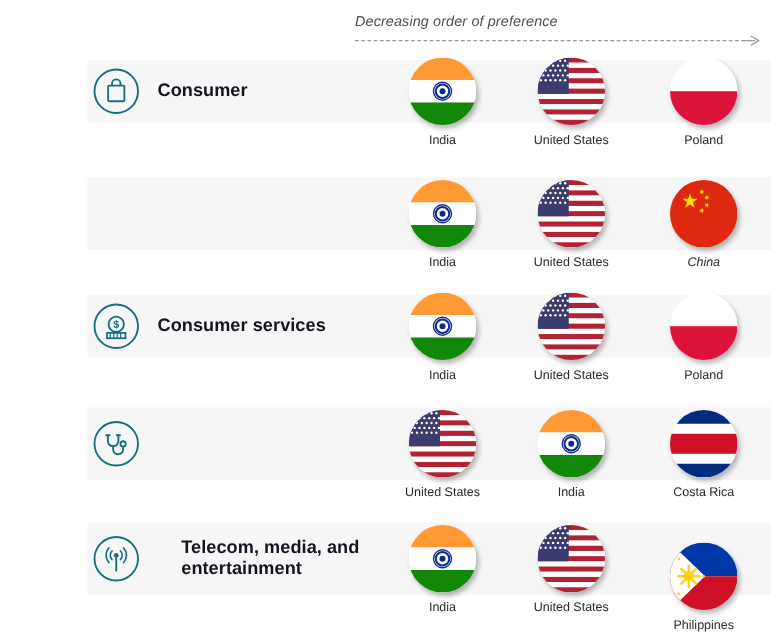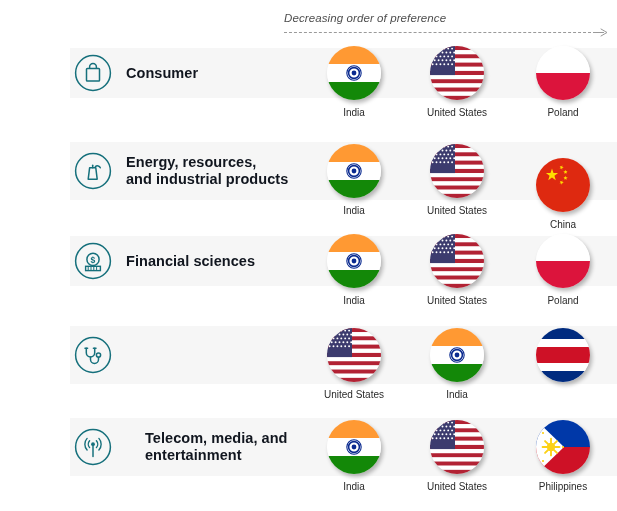--- a/index.html
+++ b/index.html
@@ -199,30 +199,20 @@
           <svg width="54" height="54" viewBox="0 0 54 54">
             <rect width="54" height="27" y="0" fill="#ffffff"></rect>
             <rect width="54" height="27" y="27" fill="#dc143c"></rect>
           </svg>
         </div>
         <div class="country-name">Poland</div>
       </div>
     </div>
     <div class="row" style="top: 142px; height: 80px;">
       <div class="row-band" style="top: 0px; height: 58px; background: rgb(246, 246, 246);"></div>
-      <div class="row-label-wrap" style="height: 58px;">
-        <span class="sector-icon"><svg viewBox="0 0 38 38" width="38" height="38">
-            <circle cx="19" cy="19" r="17.4" fill="none" stroke="#16707c" stroke-width="1.5"></circle>
-            <path d="M14.2 27.2 L15.6 15.8 h6.2 l1.4 11.4 z" fill="none" stroke="#16707c" stroke-width="1.5" stroke-linejoin="round"></path>
-            <path d="M21.4 14.6 a3.1 3.1 0 0 1 4.9 1.2" fill="none" stroke="#16707c" stroke-width="1.5" stroke-linecap="round"></path>
-            <path d="M18.7 15.8 v-2.6" fill="none" stroke="#16707c" stroke-width="1.5" stroke-linecap="round"></path>
-          </svg></span>
-        <span class="sector-name">Energy, resources,
-and industrial products</span>
-      </div>
       <div class="flag-cell" style="left: 259px; top: 2px;">
         <div class="flag-circle">
           <svg width="54" height="54" viewBox="0 0 54 54">
             <rect width="54" height="18" y="0" fill="#ff9933"></rect>
             <rect width="54" height="18" y="18" fill="#ffffff"></rect>
             <rect width="54" height="18" y="36" fill="#138808"></rect>
             <circle cx="27" cy="27" r="7.2" fill="#ffffff" stroke="#0a2a8f" stroke-width="1.1"></circle>
             <circle cx="27" cy="27" r="5.4" fill="none" stroke="#0a2a8f" stroke-width="1.6"></circle>
             <circle cx="27" cy="27" r="2.4" fill="#0a2a8f"></circle>
           </svg>
@@ -273,21 +263,21 @@
             <circle cx="2.6" cy="18.2" r="0.95" fill="#ffffff"></circle>
             <circle cx="6.5" cy="18.2" r="0.95" fill="#ffffff"></circle>
             <circle cx="10.4" cy="18.2" r="0.95" fill="#ffffff"></circle>
             <circle cx="14.299999999999999" cy="18.2" r="0.95" fill="#ffffff"></circle>
             <circle cx="18.2" cy="18.2" r="0.95" fill="#ffffff"></circle>
             <circle cx="22.1" cy="18.2" r="0.95" fill="#ffffff"></circle>
           </svg>
         </div>
         <div class="country-name">United States</div>
       </div>
-      <div class="flag-cell" style="left: 468px; top: 16px;">
+      <div class="flag-cell" style="left: 468px; top: 2px; font-style: italic;">
         <div class="flag-circle">
           <svg width="54" height="54" viewBox="0 0 54 54">
             <rect width="54" height="54" fill="#de2910"></rect>
             <path d="M16,10.6L17.504730245868732,14.928916494400134L22.086761704288982,15.022291236000337L18.434704681715594,17.791083505599865L19.761825614671828,22.177708763999664L16,19.560000000000002L12.238174385328172,22.177708763999664L13.565295318284406,17.791083505599865L9.913238295711018,15.022291236000335L14.495269754131268,14.928916494400134Z" fill="#ffde00"></path>
             <path d="M26.286646329649038,7.338706972192411L26.26271456675064,8.985542528806914L27.79859890214392,9.580268842415752L26.224969893318185,10.066408557299605L26.133965918379097,11.710901900658133L25.185341468140386,10.364517211123037L23.593213583123404,10.786143677982718L24.58056043914243,9.4678924630337L23.68757526670454,8.083978606750987L25.246413632648363,8.615639239736746Z" fill="#ffde00"></path>
             <path d="M29.10060919136606,11.734942168071921L29.903301455045952,13.173109477404767L31.53077946357553,12.920215405592451L30.411046623242246,14.12803925288326L31.154481540778896,15.597714252055694L29.659756323453575,14.906023132771232L28.491746362385122,16.067226306488084L28.68768821456979,14.43191383776302L27.222383441894387,13.67990186779185L28.83820738368844,13.360914299177722Z" fill="#ffde00"></path>
             <path d="M29.89939080863394,17.73494216807192L30.16179261631156,19.360914299177722L31.777616558105613,19.67990186779185L30.312311785430214,20.43191383776302L30.508253637614878,22.067226306488084L29.340243676546425,20.90602313277123L27.845518459221104,21.59771425205569L28.588953376757754,20.128039252883262L27.46922053642447,18.92021540559245L29.096698544954048,19.173109477404765Z" fill="#ffde00"></path>
             <path d="M26.47202200200361,22.415492089815707L26.304650130568245,24.05397514937337L27.78285614877504,24.78029948983184L26.172845405489635,25.1274384912575L25.938860689366052,26.75774252192963L25.111191199198558,25.333803164073718L23.48837467357939,25.615062126566574L24.586857540489984,24.387880204067265L23.817886486275906,22.931403771856253L25.32445572425358,23.59690299122815Z" fill="#ffde00"></path>
           </svg>
         </div>
@@ -297,21 +287,21 @@
     <div class="row" style="top: 236px; height: 72px;">
       <div class="row-band" style="top: 0px; height: 50px; background: rgb(246, 246, 246);"></div>
       <div class="row-label-wrap" style="height: 50px;">
         <span class="sector-icon"><svg viewBox="0 0 38 38" width="38" height="38">
             <circle cx="19" cy="19" r="17.4" fill="none" stroke="#16707c" stroke-width="1.5"></circle>
             <circle cx="19" cy="17.4" r="6.1" fill="none" stroke="#16707c" stroke-width="1.5"></circle>
             <text x="19" y="20.5" font-family="Liberation Sans, sans-serif" font-size="8.6" font-weight="bold" fill="#16707c" text-anchor="middle">$</text>
             <rect x="11.6" y="24.3" width="14.8" height="4.3" fill="none" stroke="#16707c" stroke-width="1.4"></rect>
             <path d="M14.2 24.3 v4.3 M17 24.3 v4.3 M19.8 24.3 v4.3 M22.6 24.3 v4.3" stroke="#16707c" stroke-width="1"></path>
           </svg></span>
-        <span class="sector-name">Financial sciences</span>
+        <span class="sector-name">Consumer services</span>
       </div>
       <div class="flag-cell" style="left: 259px; top: -2px;">
         <div class="flag-circle">
           <svg width="54" height="54" viewBox="0 0 54 54">
             <rect width="54" height="18" y="0" fill="#ff9933"></rect>
             <rect width="54" height="18" y="18" fill="#ffffff"></rect>
             <rect width="54" height="18" y="36" fill="#138808"></rect>
             <circle cx="27" cy="27" r="7.2" fill="#ffffff" stroke="#0a2a8f" stroke-width="1.1"></circle>
             <circle cx="27" cy="27" r="5.4" fill="none" stroke="#0a2a8f" stroke-width="1.6"></circle>
             <circle cx="27" cy="27" r="2.4" fill="#0a2a8f"></circle>
@@ -457,20 +447,21 @@
       </div>
       <div class="flag-cell" style="left: 468px; top: 2px;">
         <div class="flag-circle">
           <svg width="54" height="54" viewBox="0 0 54 54">
             <rect width="54" height="54" fill="#ffffff"></rect>
             <rect width="54" height="11" y="0" fill="#002b7f"></rect>
             <rect width="54" height="16" y="19" fill="#ce1126"></rect>
             <rect width="54" height="11" y="43" fill="#002b7f"></rect>
           </svg>
         </div>
+        <div class="country-name">Costa Rica</div>
       </div>
     </div>
     <div class="row" style="top: 418px; height: 80px;">
       <div class="row-band" style="top: 0px; height: 58px; background: rgb(246, 246, 246);"></div>
       <div class="row-label-wrap" style="height: 58px; gap: 33px;">
         <span class="sector-icon"><svg viewBox="0 0 38 38" width="38" height="38">
             <circle cx="19" cy="19" r="17.4" fill="none" stroke="#16707c" stroke-width="1.5"></circle>
             <circle cx="19" cy="16.2" r="1.9" fill="#16707c"></circle>
             <path d="M19 18.1 v10.4" stroke="#16707c" stroke-width="1.5" stroke-linecap="round"></path>
             <path d="M15.6 12.8 a5.1 5.1 0 0 0 0 6.8 M22.4 12.8 a5.1 5.1 0 0 1 0 6.8" fill="none" stroke="#16707c" stroke-width="1.4" stroke-linecap="round"></path>
@@ -536,21 +527,21 @@
             <circle cx="2.6" cy="18.2" r="0.95" fill="#ffffff"></circle>
             <circle cx="6.5" cy="18.2" r="0.95" fill="#ffffff"></circle>
             <circle cx="10.4" cy="18.2" r="0.95" fill="#ffffff"></circle>
             <circle cx="14.299999999999999" cy="18.2" r="0.95" fill="#ffffff"></circle>
             <circle cx="18.2" cy="18.2" r="0.95" fill="#ffffff"></circle>
             <circle cx="22.1" cy="18.2" r="0.95" fill="#ffffff"></circle>
           </svg>
         </div>
         <div class="country-name">United States</div>
       </div>
-      <div class="flag-cell" style="left: 468px; top: 2px;">
+      <div class="flag-cell" style="left: 468px; top: 16px;">
         <div class="flag-circle">
           <svg width="54" height="54" viewBox="0 0 54 54">
             <rect width="54" height="27" y="0" fill="#0038a8"></rect>
             <rect width="54" height="27" y="27" fill="#ce1126"></rect>
             <path d="M0,0 L28,27 L0,54 Z" fill="#ffffff"></path>
             <path d="M19,27L23.4,27" stroke="#fcd116" stroke-width="1.9" stroke-linecap="round"></path>
             <path d="M17.82842712474619,29.82842712474619L20.939696961967,32.939696961967" stroke="#fcd116" stroke-width="1.9" stroke-linecap="round"></path>
             <path d="M15,31L15,35.4" stroke="#fcd116" stroke-width="1.9" stroke-linecap="round"></path>
             <path d="M12.17157287525381,29.82842712474619L9.060303038033002,32.939696961967" stroke="#fcd116" stroke-width="1.9" stroke-linecap="round"></path>
             <path d="M11,27L6.6,27" stroke="#fcd116" stroke-width="1.9" stroke-linecap="round"></path>

